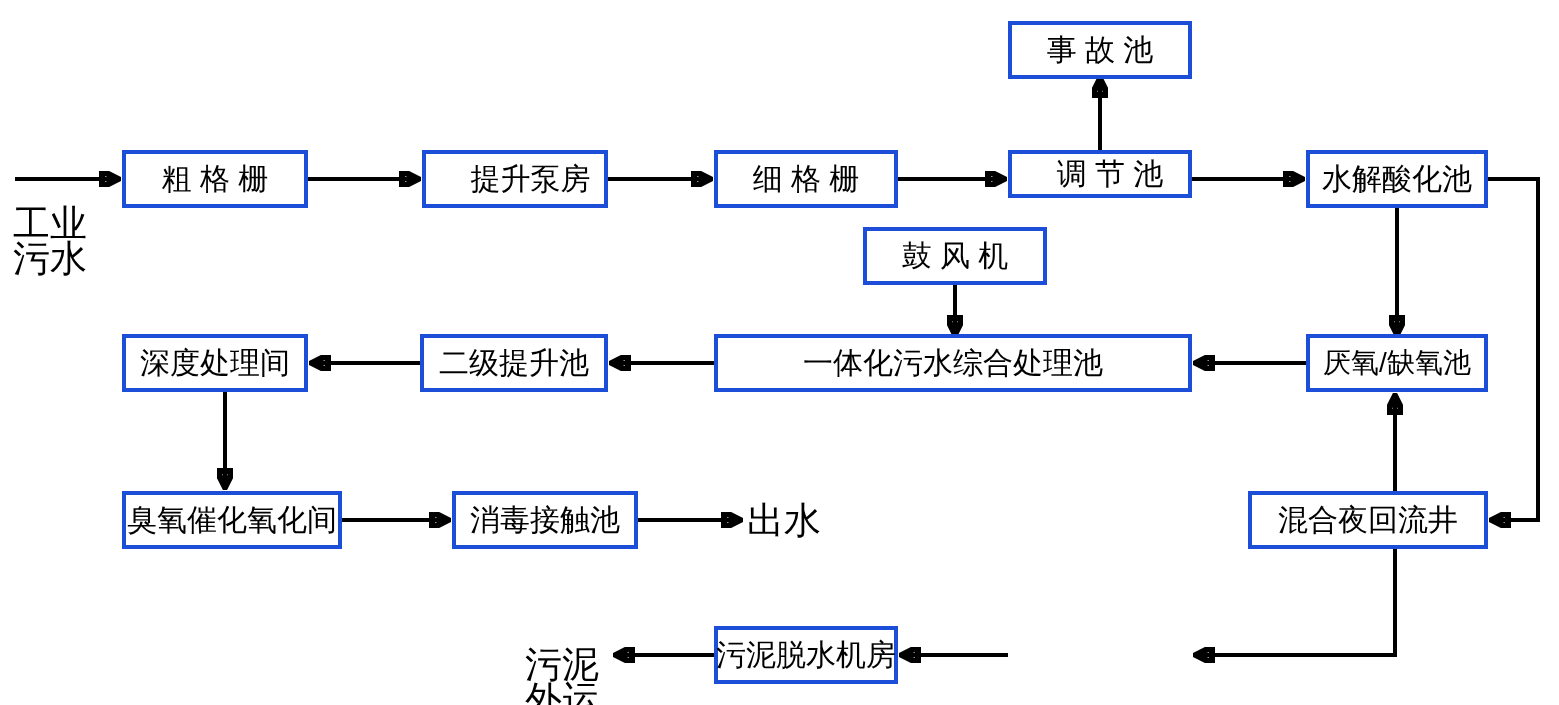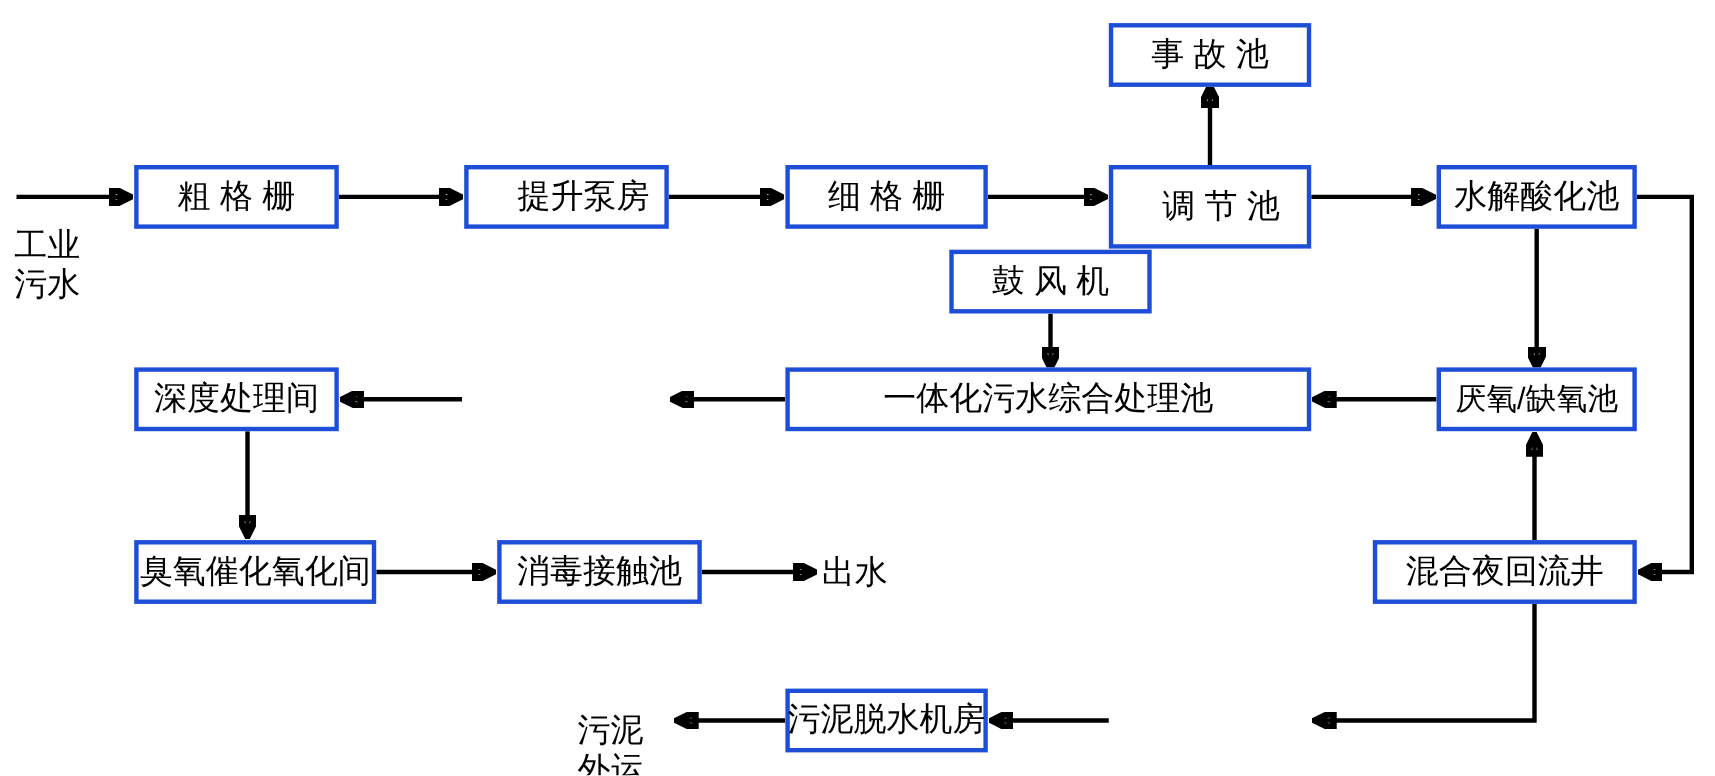--- a/index.html
+++ b/index.html
@@ -30,21 +30,21 @@
     display: flex;
     align-items: center;
     justify-content: center;
     font-size: 30px;
     white-space: nowrap;
     line-height: 1;
   }
   .node.tight { font-size: 28px; }
   .terminal {
     position: absolute;
-    font-size: 30px;
+    font-size: 37px;
     line-height: 35px;
     white-space: pre-line;
   }
 </style>
 </head>
 <body>
 
 <div id="canvas">
 
   <svg id="arrow-layer" viewBox="0 0 1559 705" xmlns="http://www.w3.org/2000/svg">
@@ -76,27 +76,28 @@
 
   <div class="terminal" style="left:13px; top:206px;">工业
 污水</div>
   <div class="terminal" style="left:747px; top:503px;">出水</div>
   <div class="terminal" style="left:525px; top:647px;text-align:right;">污泥
 外运</div>
 
   <div class="node" style="left:122px; top:150px; width:186px; height:58px;">粗 格 栅</div>
   <div class="node" style="left:422px; top:150px; width:186px; height:58px;padding-left:31px;">提升泵房</div>
   <div class="node" style="left:714px; top:150px; width:184px; height:58px;">细 格 栅</div>
-  <div class="node" style="left:1008px; top:150px; width:184px; height:76px;padding-left:20px;">调 节 池</div>
+  <div class="node" style="left:1008px; top:150px; width:184px; height:48px;padding-left:20px;">调 节 池</div>
   <div class="node" style="left:1306px; top:150px; width:182px; height:58px;">水解酸化池</div>
 
   <div class="node" style="left:1008px; top:21px; width:184px; height:58px;">事 故 池</div>
   <div class="node" style="left:863px; top:227px; width:184px; height:58px;">鼓 风 机</div>
 
   <div class="node" style="left:122px; top:334px; width:186px; height:58px;">深度处理间</div>
+  <div class="node" style="left:420px; top:334px; width:188px; height:58px;">二级提升池</div>
   <div class="node" style="left:714px; top:334px; width:478px; height:58px;">一体化污水综合处理池</div>
   <div class="node tight" style="left:1306px; top:334px; width:182px; height:58px;">厌氧/缺氧池</div>
 
   <div class="node" style="left:122px; top:491px; width:220px; height:58px;">臭氧催化氧化间</div>
   <div class="node" style="left:452px; top:491px; width:186px; height:58px;">消毒接触池</div>
   <div class="node" style="left:1248px; top:491px; width:240px; height:58px;">混合夜回流井</div>
 
   <div class="node" style="left:714px; top:626px; width:184px; height:58px;">污泥脱水机房</div>
 
 </div>

